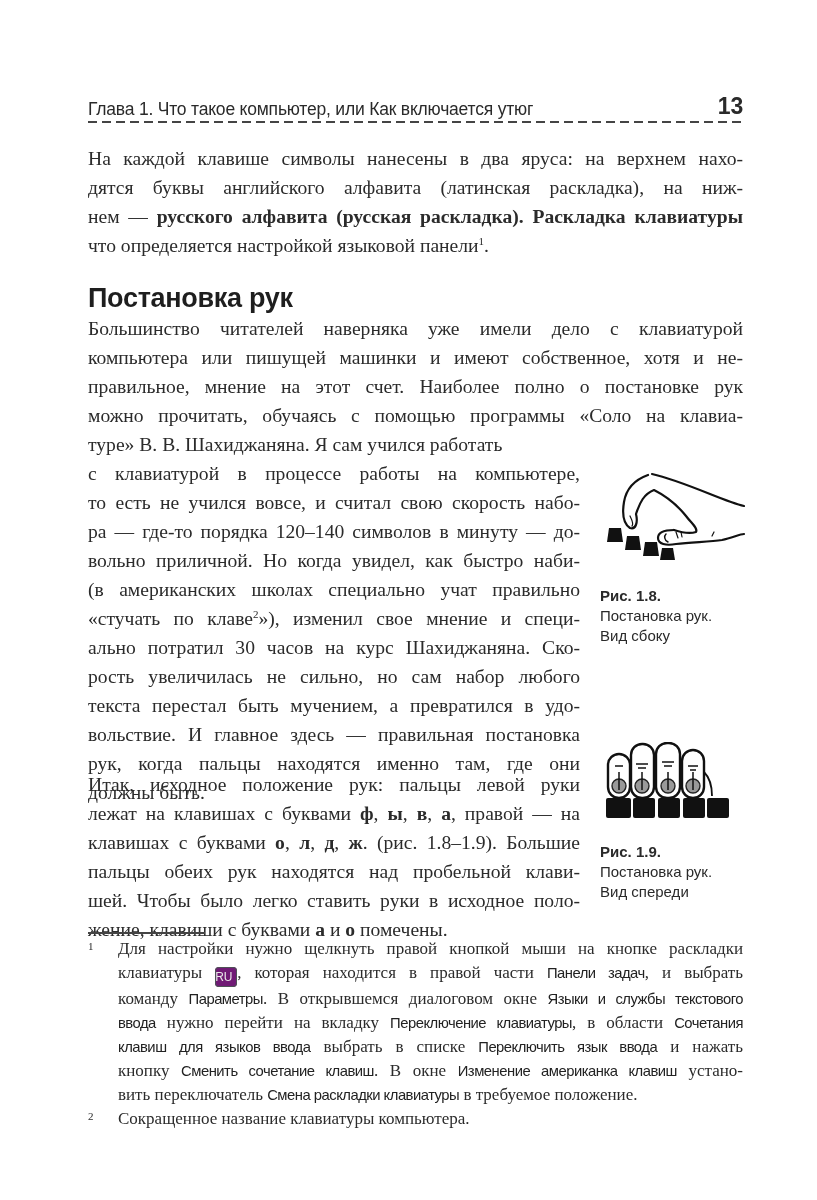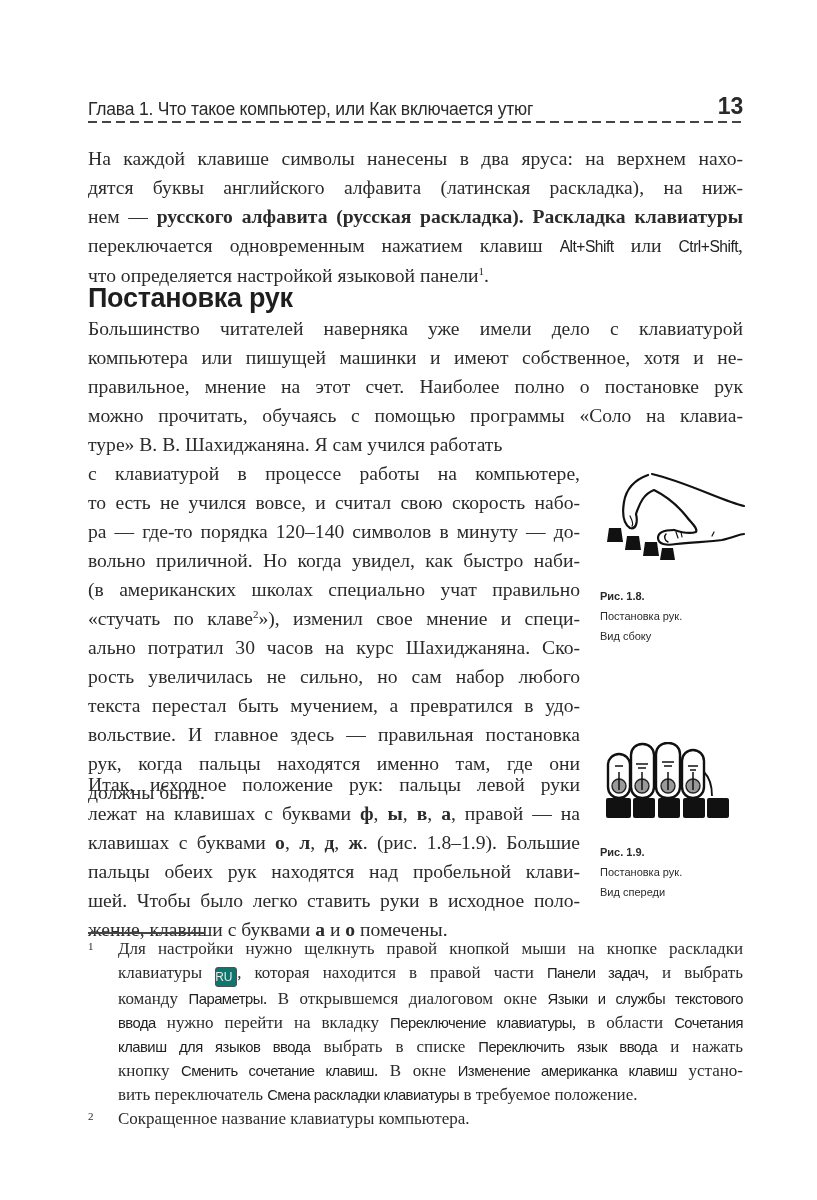--- a/index.html
+++ b/index.html
@@ -30,54 +30,53 @@
   .b { font-weight: bold; }
   .cond { font-family: "Liberation Sans", sans-serif; font-size: 15.6px; letter-spacing: -0.5px; color: #222; }
   sup { font-size: 11px; vertical-align: 7px; line-height: 0; }
   h2 {
     position: absolute; left: 88px; top: 283px; margin: 0;
     font-family: "Liberation Sans", sans-serif; font-size: 27px; font-weight: bold;
     color: #1e1e1e; letter-spacing: -0.3px;
   }
   .figure { position: absolute; left: 600px; width: 160px; }
   .caption {
-    font-family: "Liberation Sans", sans-serif; font-size: 11px; line-height: 20px; color: #2a2a2a;
+    font-family: "Liberation Sans", sans-serif; font-size: 15px; line-height: 20px; color: #2a2a2a;
   }
   .caption .fig-no { font-weight: bold; display: block; }
   .fnrule { position: absolute; left: 88px; top: 932px; width: 117px; height: 2px; background: #444; }
   .footnotes {
     position: absolute; left: 88px; top: 937px; width: 655px;
     font-family: "Liberation Serif", serif; font-size: 17px; line-height: 24px; color: #2b2b2b;
   }
   .fn { position: relative; padding-left: 30px; }
   .fn .mark { position: absolute; left: 0; top: -3px; font-size: 11px; }
   .fn .ln { display: block; text-align: justify; text-align-last: justify; white-space: nowrap; }
   .fn .ln.last { text-align-last: left; }
   .fn .cond { font-size: 14.8px; }
   .ru-badge {
     display: inline-block; width: 22px; height: 20px; border-radius: 4px;
-    background: #0f766e; color: #e8e8e8; font-family: "Liberation Sans", sans-serif;
+    background: #701a75; color: #e8e8e8; font-family: "Liberation Sans", sans-serif;
     font-size: 12px; line-height: 20px; text-align: center; vertical-align: -3px;
     box-shadow: inset 0 0 0 1px #4e5256;
   }
 </style>
 </head>
 <body>
 
 <div class="running-head">
   <span>Глава 1. Что такое компьютер, или Как включается утюг</span>
   <span class="num">13</span>
 </div>
 <div class="dashrule"></div>
 
 <div class="para" style="top:144px; width:655px;">
   <span class="ln">На каждой клавише символы нанесены в два яруса: на верхнем нахо-</span>
   <span class="ln">дятся буквы английского алфавита (латинская раскладка), на ниж-</span>
   <span class="ln"><span>нем — </span><span class="b">русского алфавита (русская раскладка). Раскладка клавиатуры</span></span>
-  <span class="ln"><span>переключается одновременным нажатием клавиш </span><span class="cond">Alt+Shift</span><span> или </span><span class="cond">Ctrl+Shift</span><span>,</span></span>
   <span class="ln last"><span>что определяется настройкой языковой панели</span><sup>1</sup><span>.</span></span>
 </div>
 
 <h2>Постановка рук</h2>
 
 <div class="para" style="top:314px; width:655px;">
   <span class="ln">Большинство читателей наверняка уже имели дело с клавиатурой</span>
   <span class="ln">компьютера или пишущей машинки и имеют собственное, хотя и не-</span>
   <span class="ln">правильное, мнение на этот счет. Наиболее полно о постановке рук</span>
   <span class="ln">можно прочитать, обучаясь с помощью программы «Соло на клавиа-</span>

